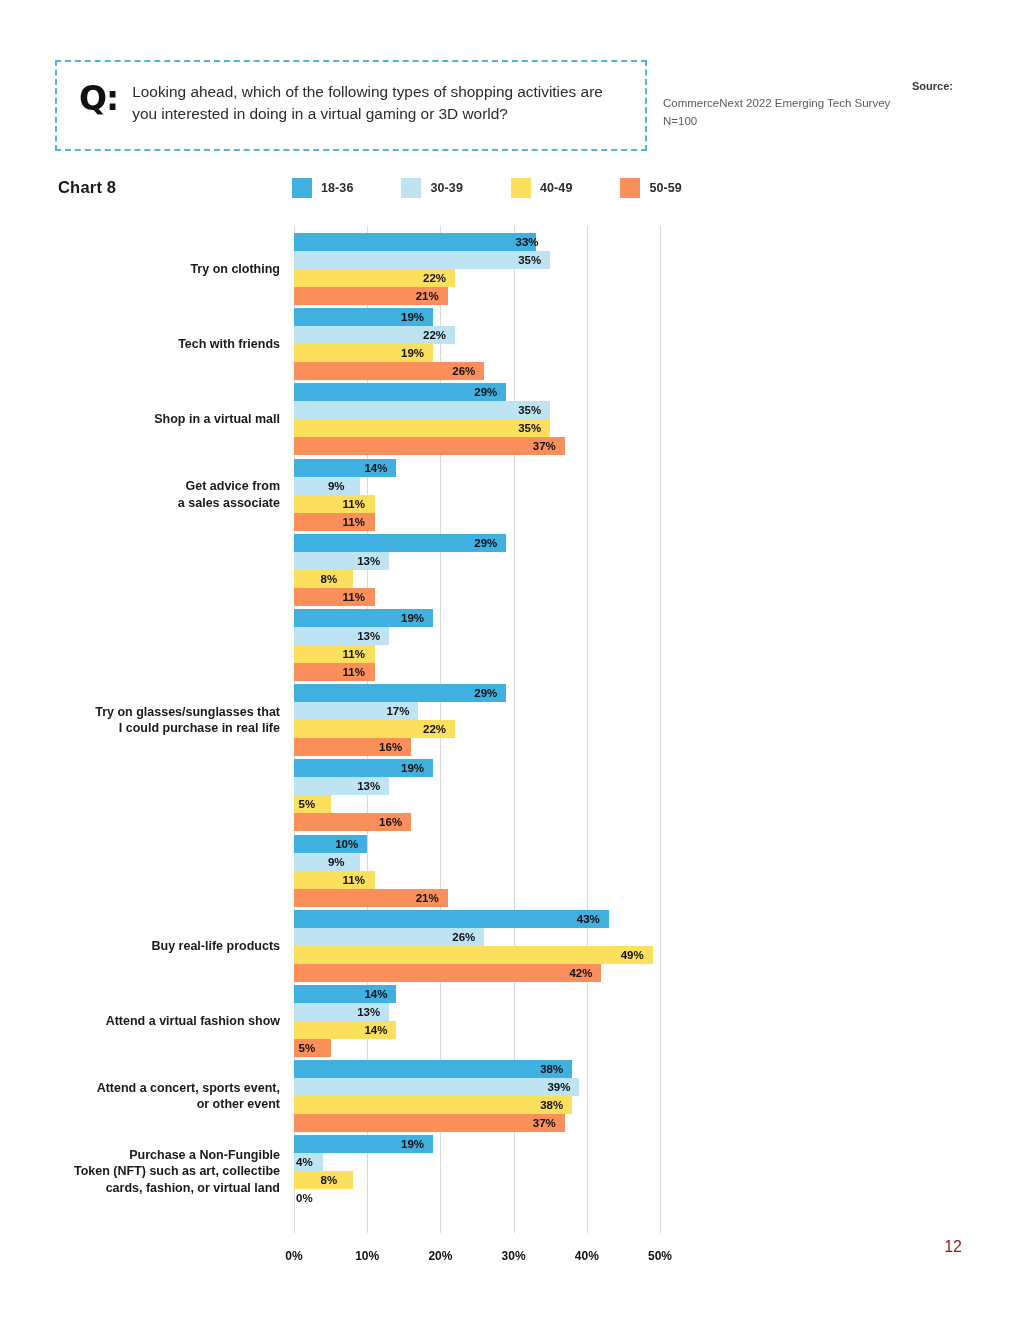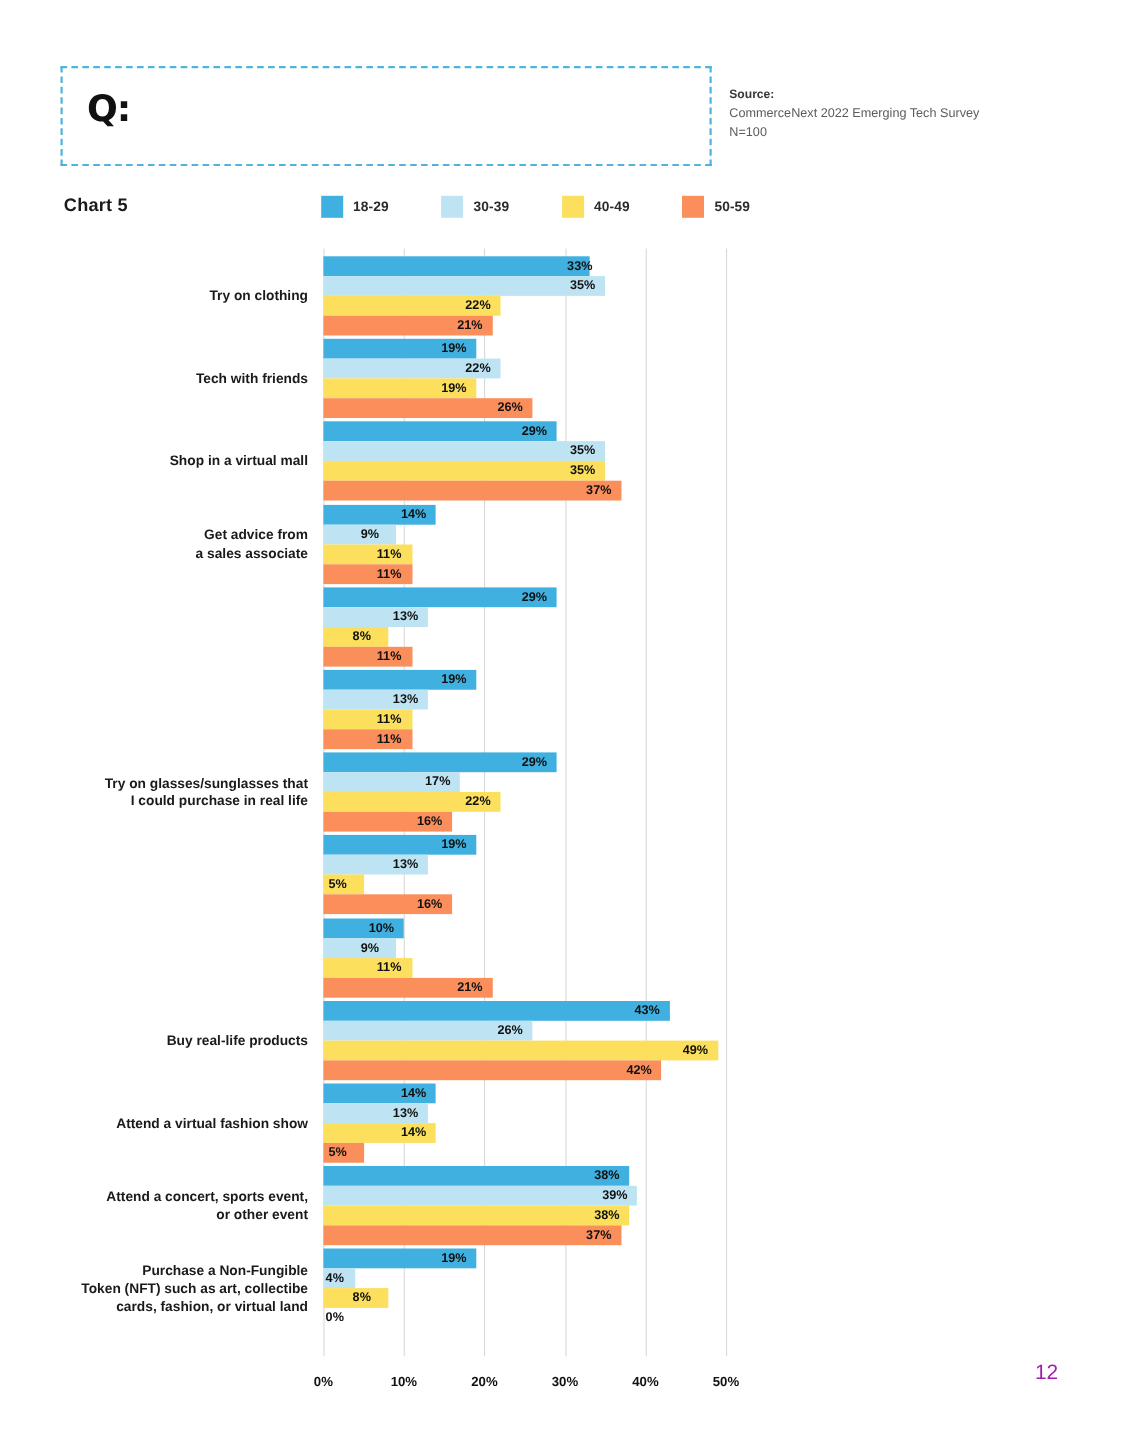--- a/index.html
+++ b/index.html
@@ -55,20 +55,21 @@
     width: 290px;
     font-size: 11.5px;
     line-height: 1.55;
     color: #5b5b5b;
   }
   .source-title {
     font-weight: 700;
     color: #3a3a3a;
     display: block;
     font-size: 11px;
+    text-align: right;
   }
   .source-line { display: block; }
 
   
   .chart-label {
     position: absolute;
     left: 58px;
     top: 178px;
     font-size: 16.5px;
     font-weight: 700;
@@ -146,44 +147,45 @@
     font-weight: 700;
     color: #111;
     transform: translateX(-50%);
     white-space: nowrap;
   }
 
   .page-num {
     position: absolute;
     right: 58px;
     top: 1238px;
-    font-size: 19px;
-    color: #a21caf;
+    font-size: 16px;
+    color: #7f1d1d;
     font-weight: 400;
   }
 </style>
 </head>
 <body>
 
 <div class="q-banner">
   <div class="q-mark">Q:</div>
+  <div class="q-text">Looking ahead, which of the following types of shopping activities are you interested in doing in a virtual gaming or 3D world?</div>
 </div>
 
 <div class="source">
   <span class="source-title">Source:</span>
   <span class="source-line">CommerceNext 2022 Emerging Tech Survey</span>
   <span class="source-line">N=100</span>
 </div>
 
-<div class="chart-label">Chart 5</div>
+<div class="chart-label">Chart 8</div>
 
 <div class="legend" id="legend">
     <div class="legend-item">
       <span class="legend-swatch" style="background: rgb(63, 176, 224);"></span>
-      <span class="legend-text">18-29</span>
+      <span class="legend-text">18-36</span>
     </div>
     <div class="legend-item">
       <span class="legend-swatch" style="background: rgb(190, 228, 244);"></span>
       <span class="legend-text">30-39</span>
     </div>
     <div class="legend-item">
       <span class="legend-swatch" style="background: rgb(252, 223, 92);"></span>
       <span class="legend-text">40-49</span>
     </div>
     <div class="legend-item">

